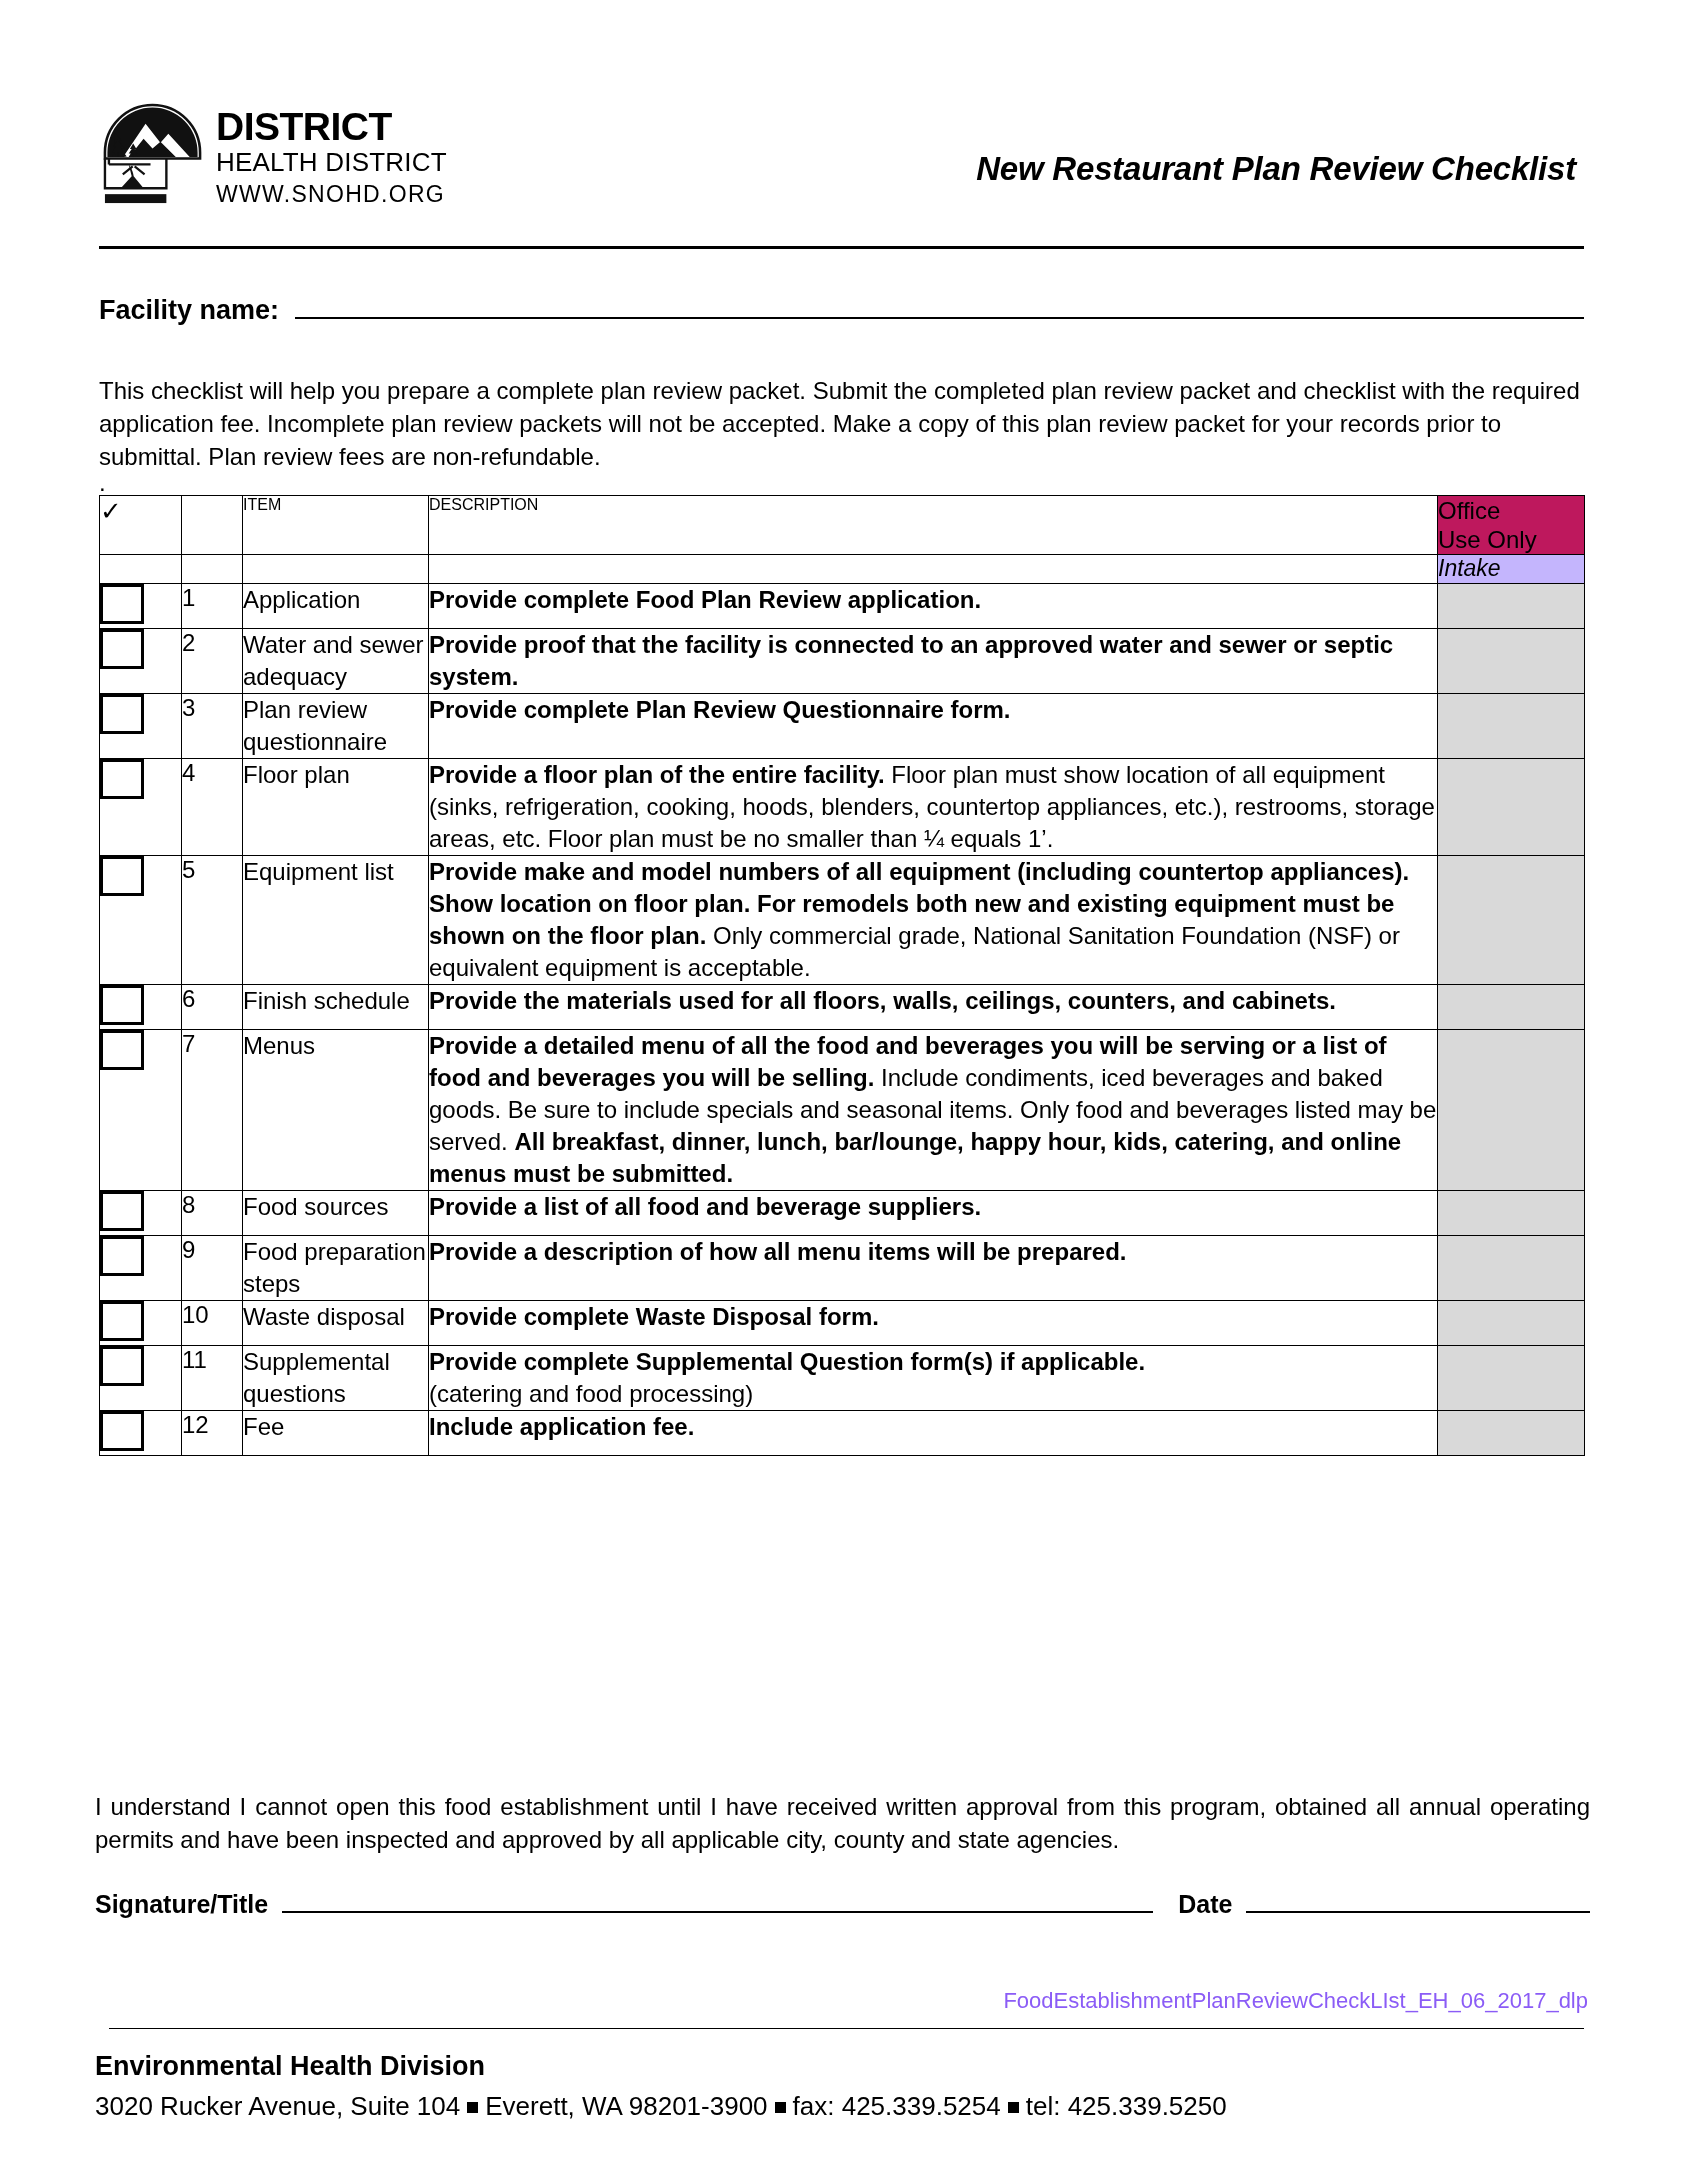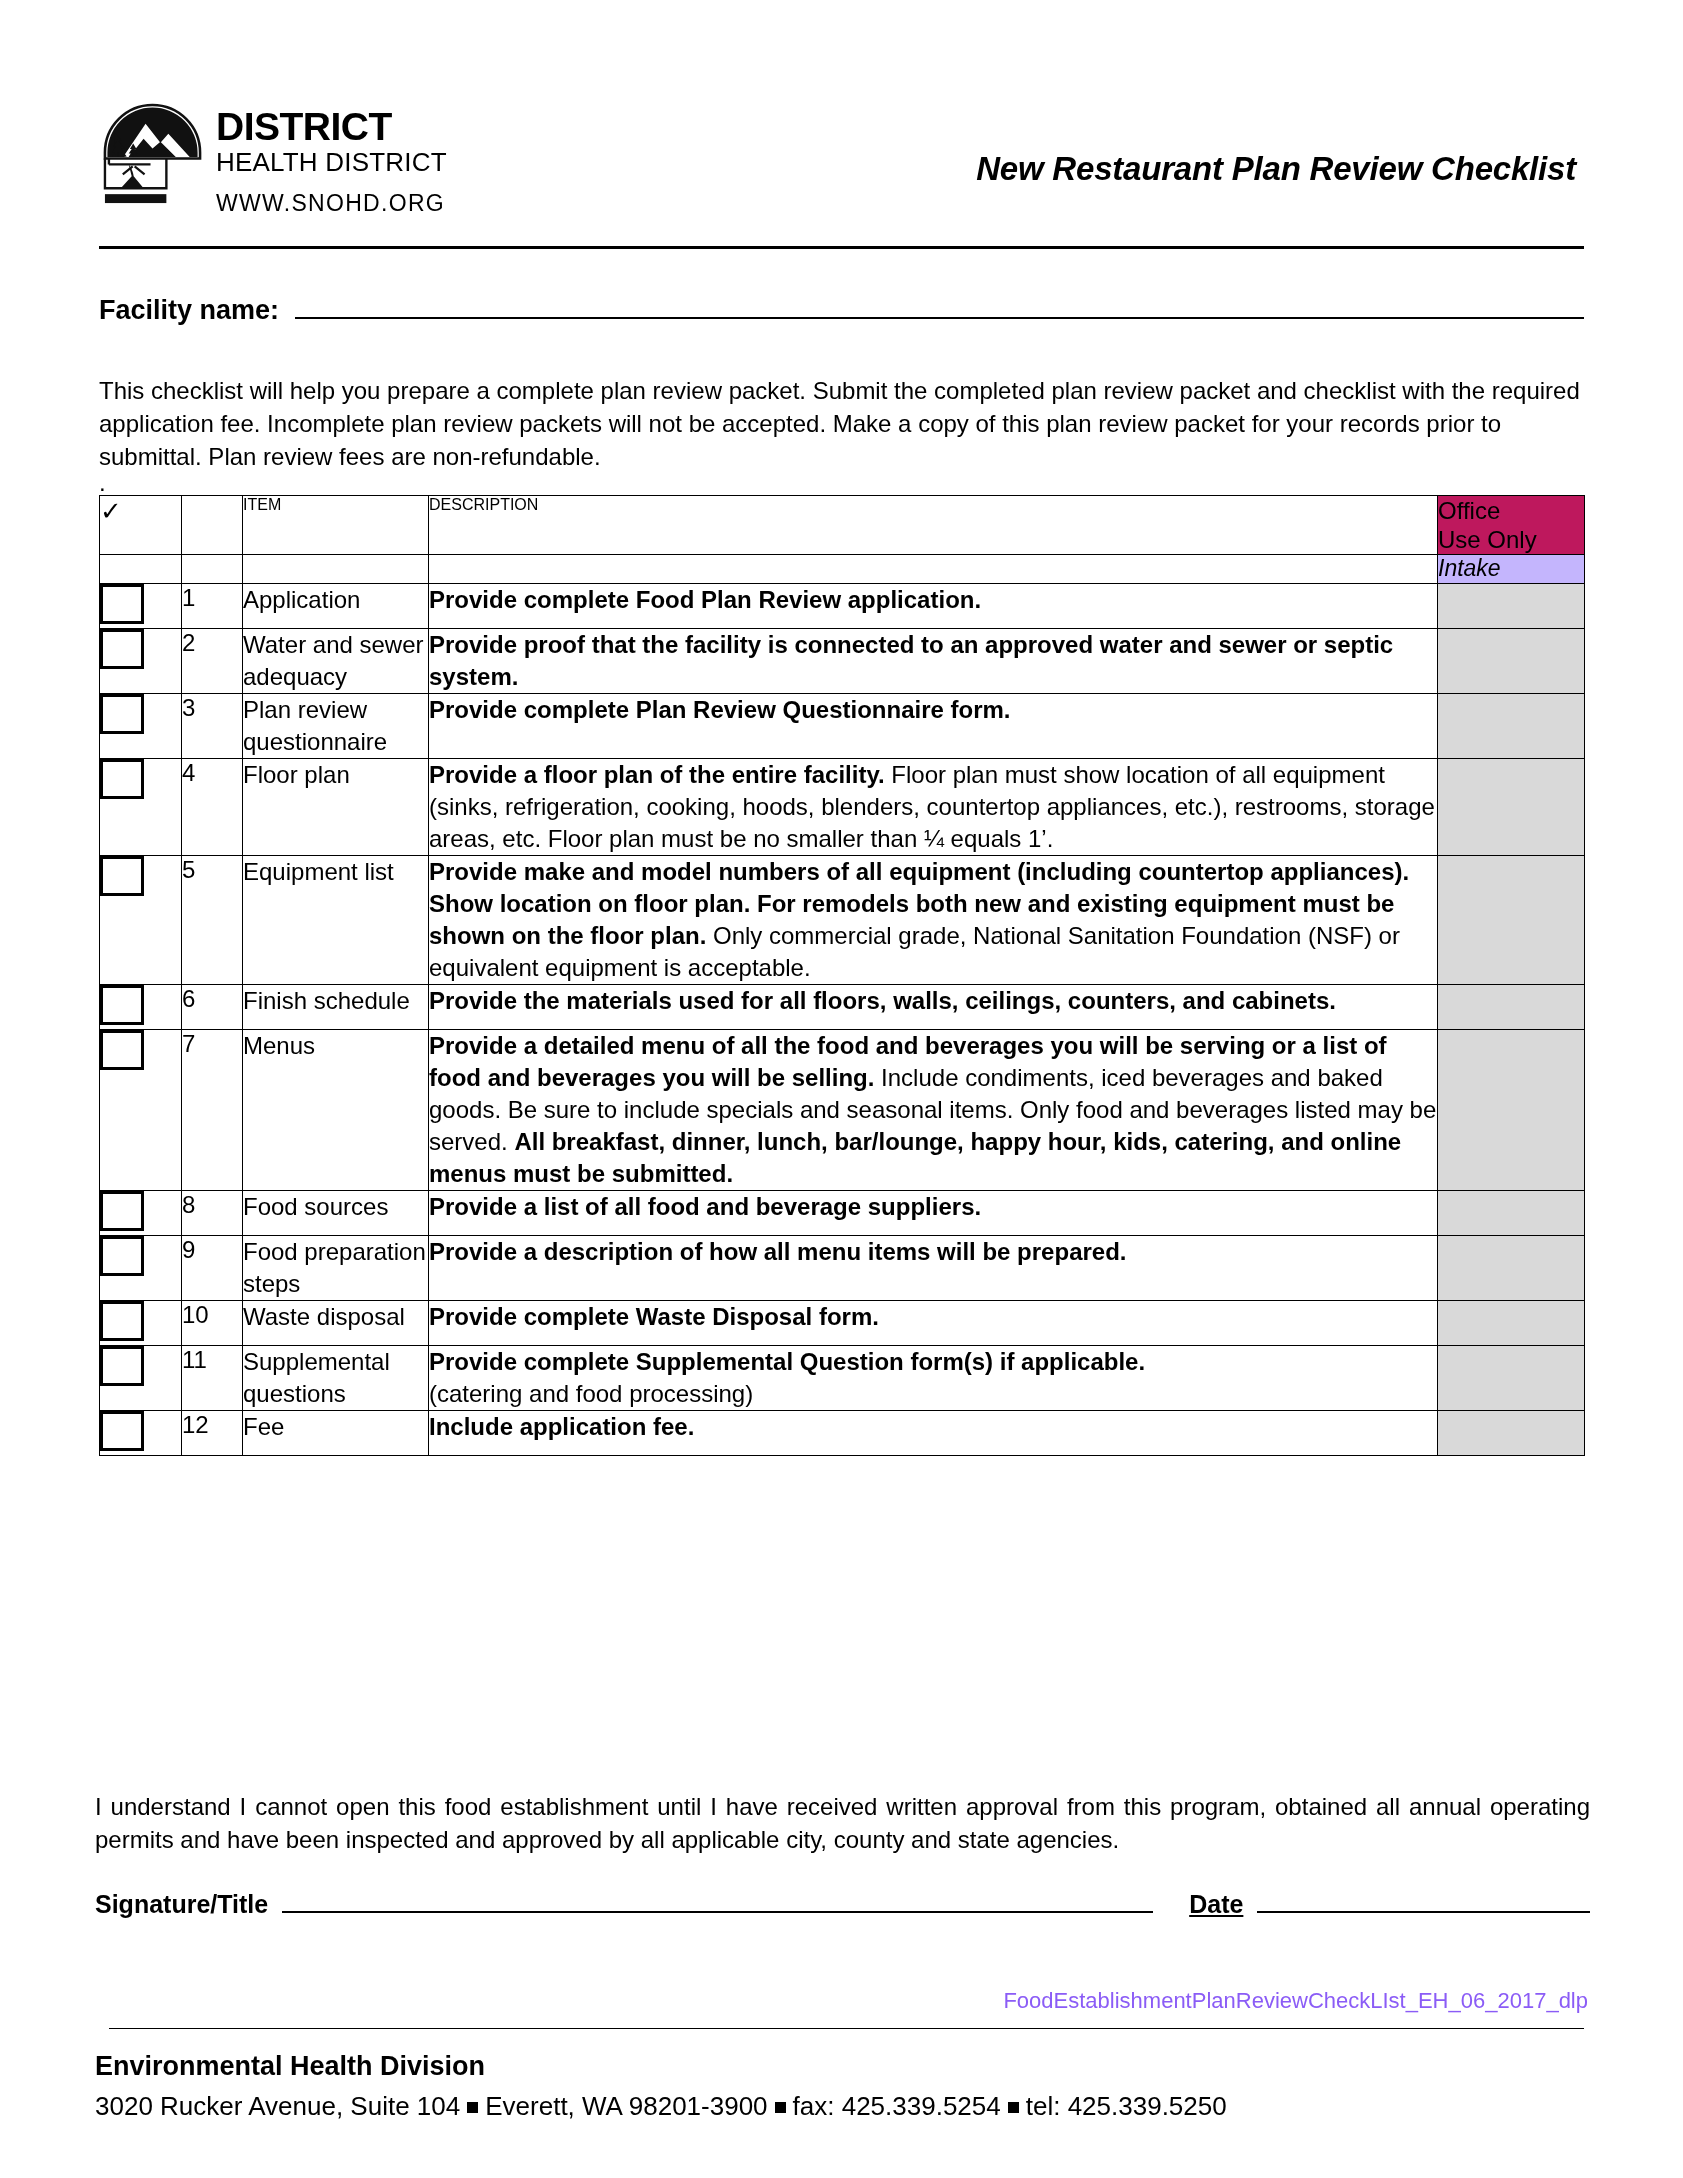--- a/index.html
+++ b/index.html
@@ -67,21 +67,21 @@
     letter-spacing: 0.2px;
     line-height: 30px;
     white-space: nowrap;
   }
   .logo-url {
     font-family: "Liberation Sans", sans-serif;
     font-weight: normal;
     font-size: 23px;
     letter-spacing: 1.3px;
     line-height: 28px;
-    margin-top: 12px;
+    margin-top: 3px;
     white-space: nowrap;
   }
   .doc-title {
     position: absolute;
     right: 8px;
     top: 51px;
     font-family: "Liberation Sans", sans-serif;
     font-weight: bold;
     font-style: italic;
     font-size: 33px;
@@ -246,21 +246,21 @@
     font-size: 25px;
     font-weight: bold;
   }
   .sig-label { white-space: nowrap; }
   .sig-line {
     width: 871px;
     margin-left: 14px;
     border-bottom: 2.2px solid #000;
     height: 22px;
   }
-  .date-label { white-space: nowrap; margin-left: 36px; text-decoration: underline; }
+  .date-label { white-space: nowrap; margin-left: 25px; }
   .date-line {
     flex: 1;
     margin-left: 14px;
     border-bottom: 2.2px solid #000;
     height: 22px;
   }
 
   
   .doccode {
     position: absolute;

